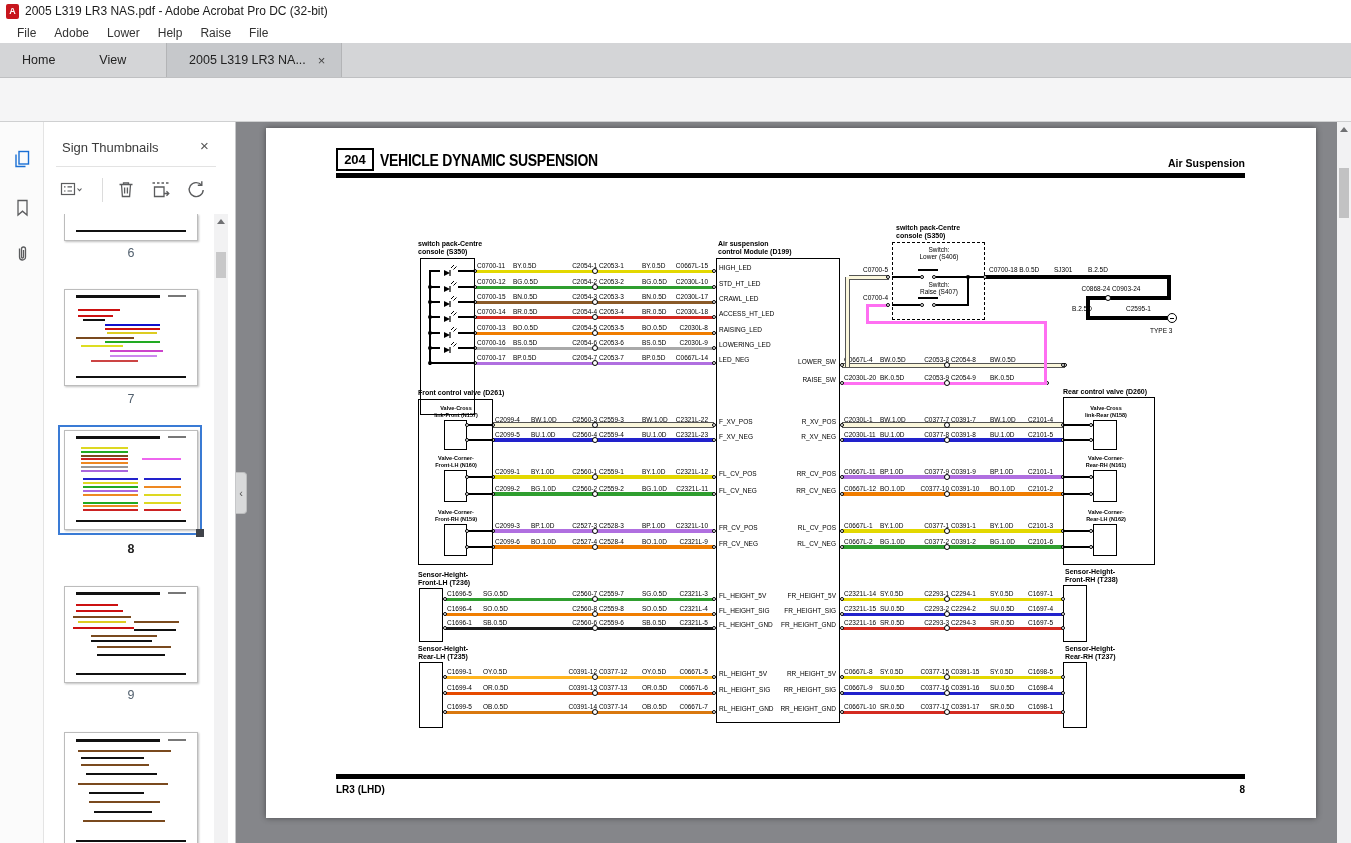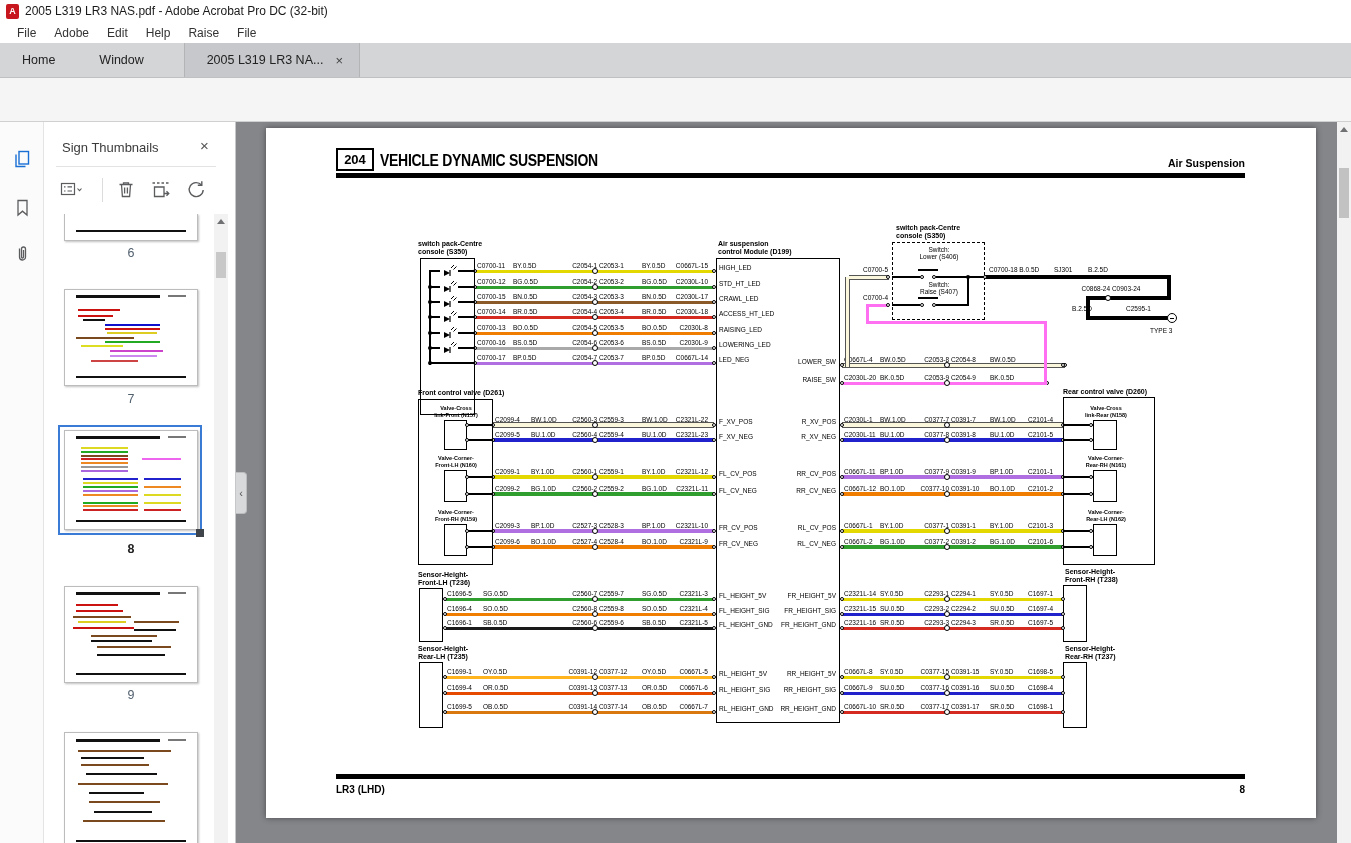--- a/index.html
+++ b/index.html
@@ -78,29 +78,29 @@
 <div class="app">
 
   <div class="titlebar">
     <div class="appicon">A</div>
     <div class="ttext">2005 L319 LR3 NAS.pdf - Adobe Acrobat Pro DC (32-bit)</div>
   </div>
 
   <div class="menubar" id="menubar">
       <span class="menu-item">File</span>
       <span class="menu-item">Adobe</span>
-      <span class="menu-item">Edit</span>
+      <span class="menu-item">Lower</span>
       <span class="menu-item">Help</span>
       <span class="menu-item">Raise</span>
       <span class="menu-item">File</span>
     </div>
 
   <div class="tabbar">
     <div class="tab">Home</div>
-    <div class="tab">Window</div>
+    <div class="tab">View</div>
     <div class="tab doc">
       <span>2005 L319 LR3 NA...</span>
       <span class="x">×</span>
     </div>
   </div>
 
   <div class="toolbar">
     <div class="tbtn" style="left:16px">
       <svg width="19" height="19" viewBox="0 0 19 19" fill="none" stroke="#b3b4b6" stroke-width="1.3">
           <rect x="2.5" y="2.5" width="14" height="14"></rect>

